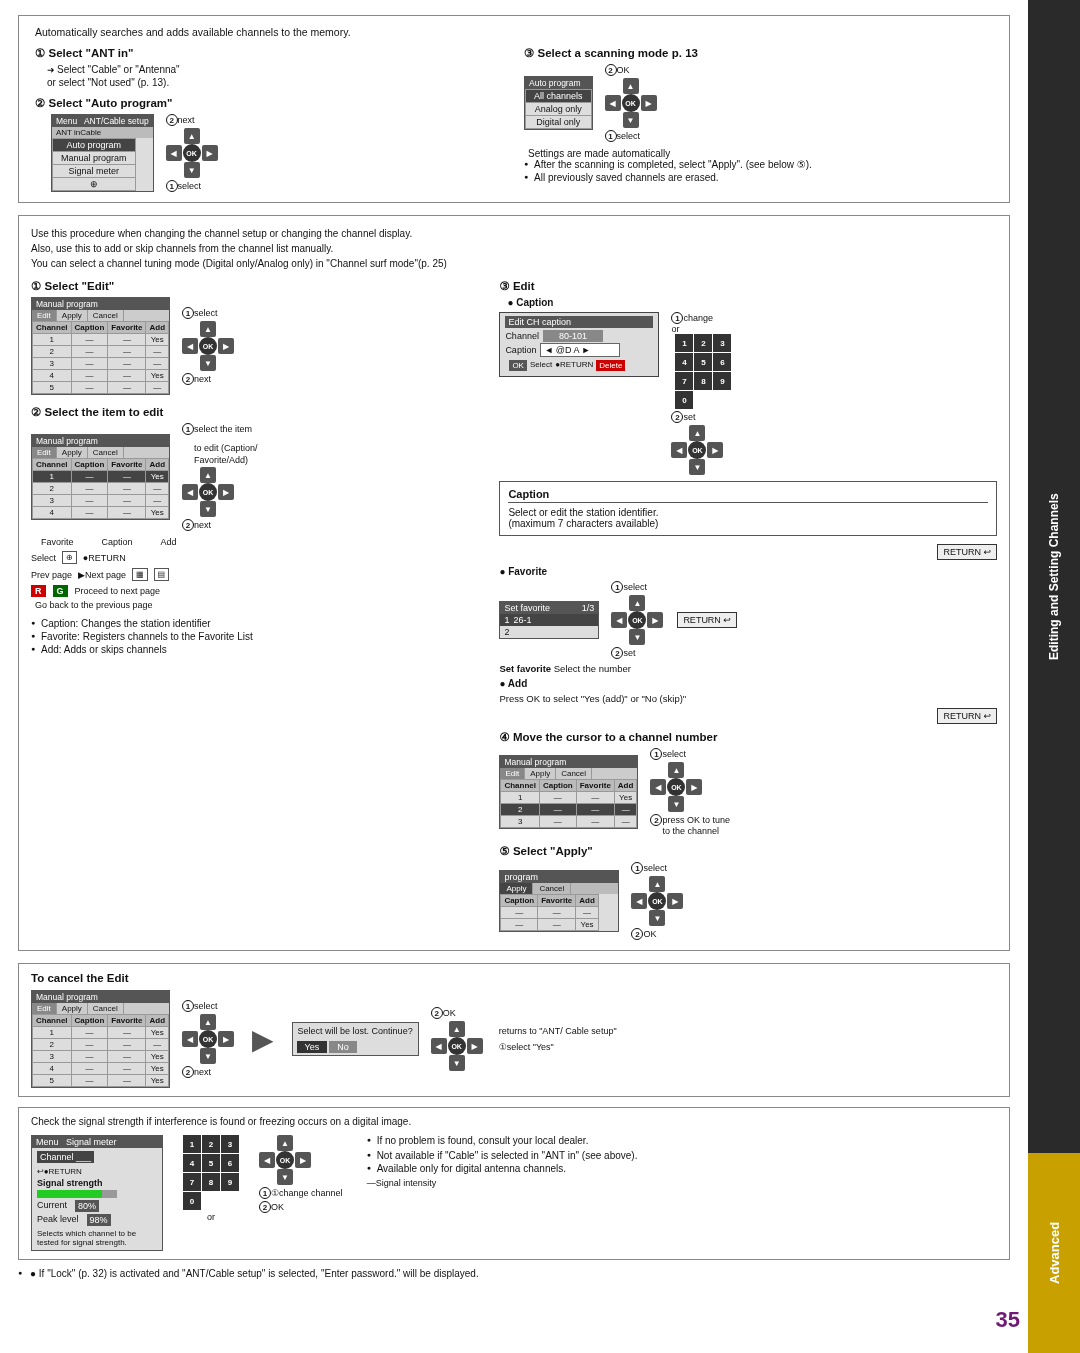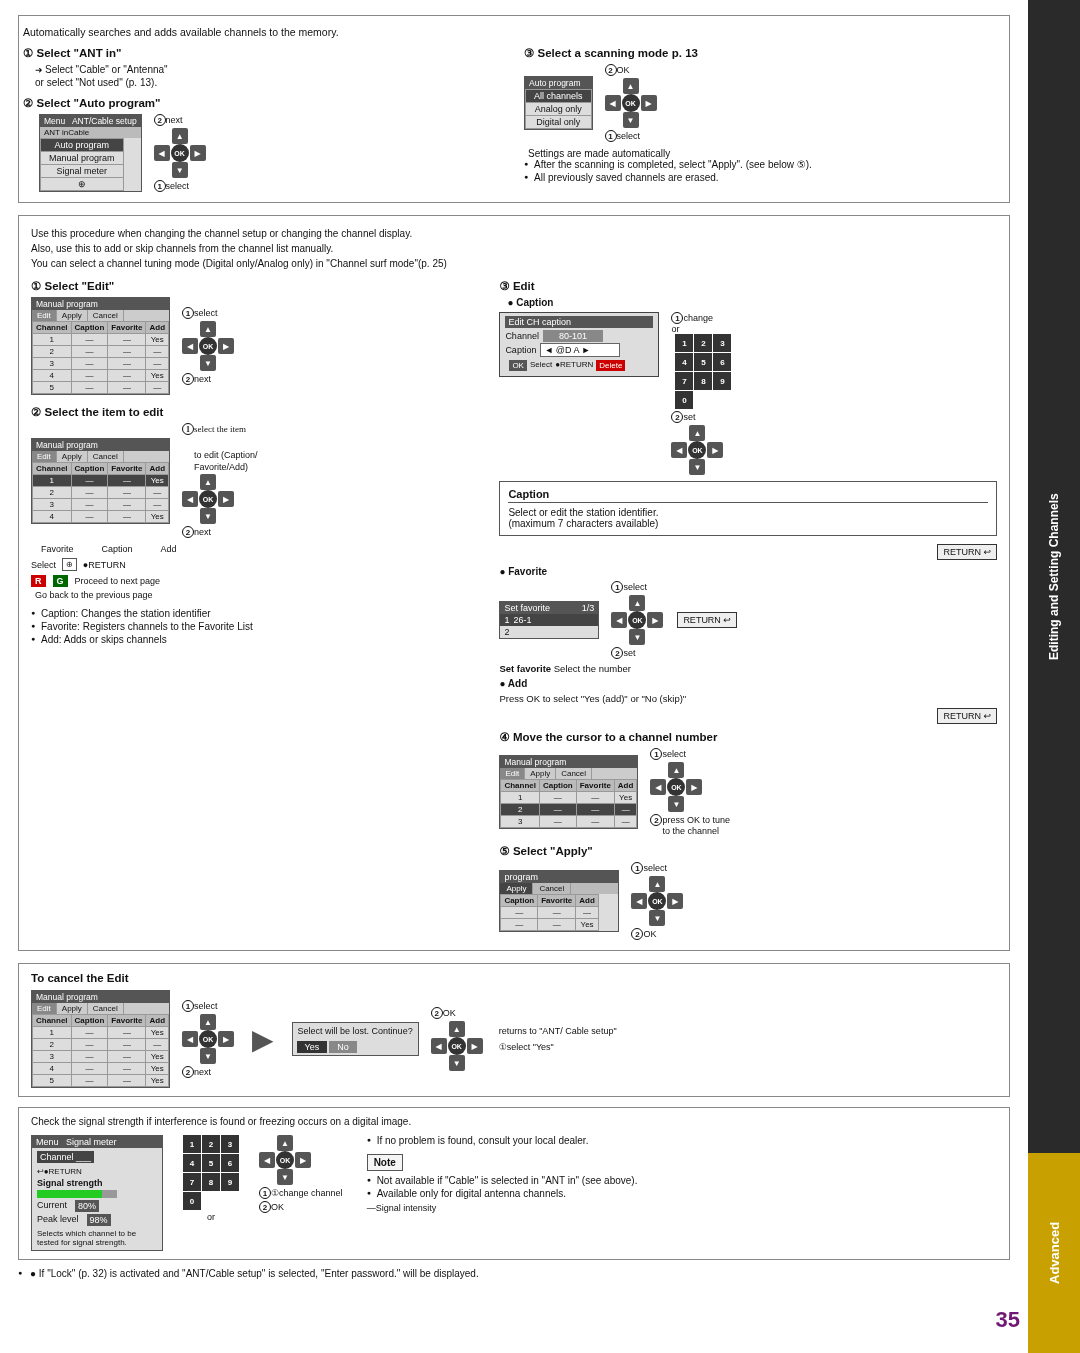--- a/index.html
+++ b/index.html
@@ -67,21 +67,21 @@
     }
     
     .main-content {
       margin-right: 52px;
       padding: 15px 18px 30px 18px;
       flex: 1;
     }
     
     .top-section {
       border: 1.5px solid #888;
-      padding: 10px 4px;
+      padding: 10px 16px;
       margin-bottom: 12px;
       position: relative;
     }
     .top-intro {
       font-size: 10.5px;
       margin-bottom: 8px;
     }
     .top-two-col {
       display: flex;
       gap: 20px;
@@ -682,21 +682,21 @@
                 <tr>
                       <td>4</td>
                       <td>—</td>
                       <td>—</td>
                       <td>Yes</td>
                     </tr>
               </tbody>
                 </table>
             </div>
             <div style="display:flex; flex-direction:column; align-items:flex-start; margin-left:4px;">
-              <div style="font-size:9px; margin-bottom:15px;font-family:Liberation Serif, serif;"><span class="circle-sm">1</span>select the item</div>
+              <div style="font-size:9px; margin-bottom:8px;"><span class="circle-sm">1</span>select the item</div>
               <div style="font-size:9px; margin-bottom:2px; padding-left:12px;">to edit (Caption/</div>
               <div style="font-size:9px; margin-bottom:2px; padding-left:12px;">Favorite/Add)</div>
               <div class="nav-cluster">
                 <div class="nav-row">
                     <div class="arrow-btn">▲</div>
                   </div>
                 <div class="nav-row">
                   <div class="arrow-btn">◀</div>
                   <div class="ok-btn">OK</div>
                   <div class="arrow-btn">▶</div>
@@ -714,20 +714,26 @@
             <span style="margin-left:8px;">Caption</span>
             <span style="margin-left:8px;">Add</span>
           </div>
 
           <div style="display:flex; align-items:center; gap:6px; margin-top:4px; font-size:9px;">
             <span>Select</span>
             <span style="font-size:8px; border:1px solid #555; padding:1px 3px;">⊕</span>
             <span>●RETURN</span>
           </div>
 
+          <div style="display:flex; align-items:center; gap:6px; margin-top:4px; font-size:9px;">
+            <span>Prev page</span>
+            <span>▶Next page</span>
+            <span style="border:1px solid #555;padding:1px 3px;font-size:8px;">▦</span>
+            <span style="border:1px solid #555;padding:1px 3px;font-size:8px;">▤</span>
+          </div>
 
           <div style="display:flex; gap:4px; margin-top:4px; align-items:center; font-size:9px;">
             <span class="colored-label red-label">R</span>
             <span class="colored-label green-label">G</span>
             <span>Proceed to next page</span>
           </div>
           <div style="margin-top:3px; font-size:9px; padding-left:4px;">Go back to the previous page</div>
 
           <div style="margin-top:8px;">
             <div class="bullet-item">Caption: Changes the station identifier</div>
@@ -1119,23 +1125,20 @@
             <div class="nav-row">
                 <div class="arrow-btn">▼</div>
               </div>
           </div>
           <div style="font-size:9px; margin-top:2px;"><span class="circle-sm">1</span><span>①change channel</span></div>
           <div style="font-size:9px; margin-top:2px;"><span class="circle-sm">2</span>OK</div>
         </div>
 
         <div style="margin-left:16px; flex: 1;">
           <div class="bullet-item">If no problem is found, consult your local dealer.</div>
-          <div style="display:flex; align-items:center; gap:6px; margin-top:8px;">
-            <div class="note-box">Note</div>
-          </div>
           <div class="bullet-item" style="margin-top:4px;">Not available if "Cable" is selected in "ANT in" (see above).</div>
           <div class="bullet-item">Available only for digital antenna channels.</div>
           <div style="margin-top:4px; font-size:9px;">—Signal intensity</div>
         </div>
       </div>
     </div>
 
     <div style="font-size:10px; margin-top:8px; padding-left:12px; position:relative;">
       <span style="position:absolute;left:0;top:1px;font-size:7px;">●</span>
       <span>● If "Lock" (p. 32) is activated and "ANT/Cable setup" is selected, "Enter password." will be displayed.</span>

